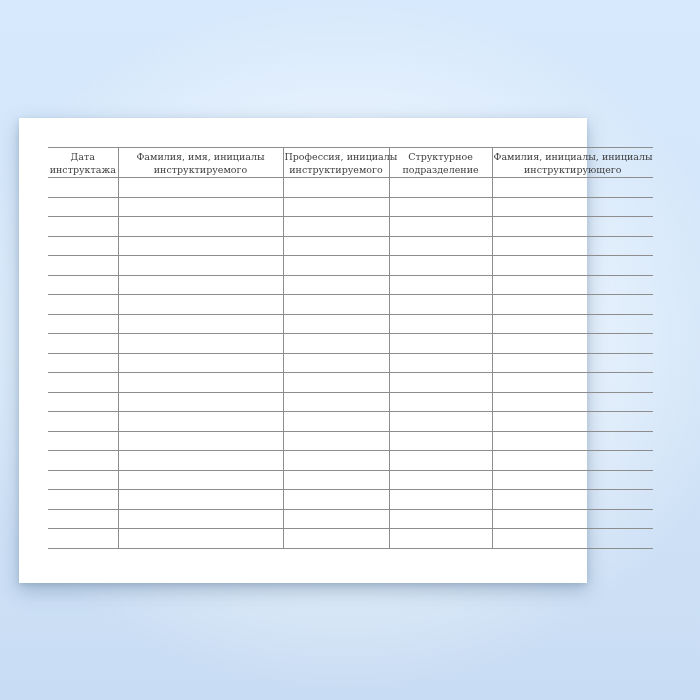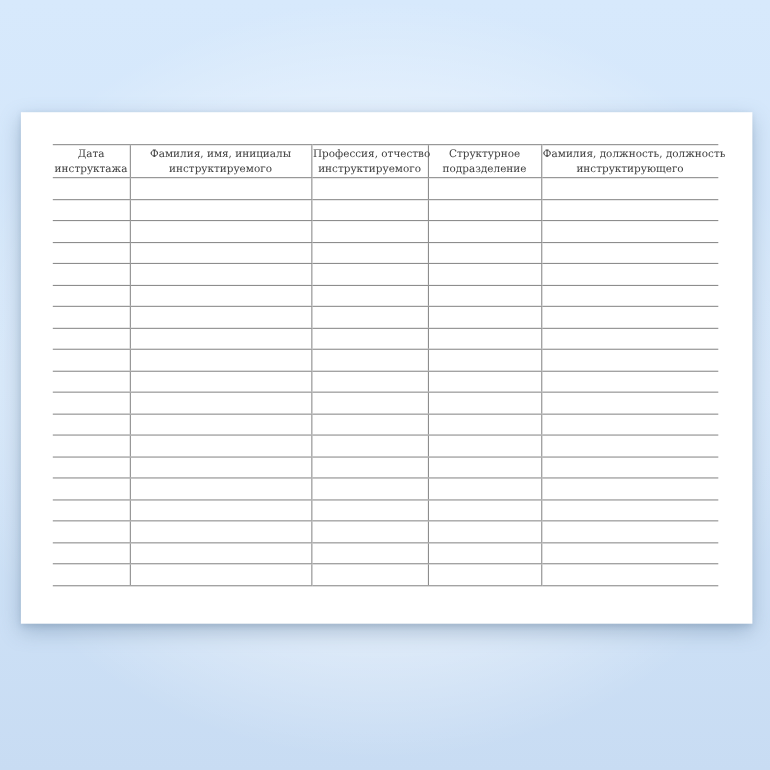--- a/index.html
+++ b/index.html
@@ -26,22 +26,22 @@
     height: 690px;
     background: radial-gradient(ellipse closest-side at center,
                 rgba(255,255,255,0.95) 0%,
                 rgba(255,255,255,0.50) 55%,
                 rgba(255,255,255,0.0) 100%);
     pointer-events: none;
   }
   .paper {
     position: absolute;
     left: 19px;
-    top: 102px;
-    width: 665px;
+    top: 118px;
+    width: 568px;
     height: 465px;
     background: var(--paper-color);
     box-shadow: 0 7px 18px rgba(100,128,158,0.45), 0 2px 5px rgba(100,128,158,0.25);
   }
   table.log-table {
     position: absolute;
     left: 29px;
     top: 29px;
     width: 605px;
     border-collapse: collapse;
@@ -93,29 +93,29 @@
         <tr id="header-row">
             <th>
               <div class="hline">Дата</div>
               <div class="hline">инструктажа</div>
             </th>
             <th>
               <div class="hline">Фамилия, имя, инициалы</div>
               <div class="hline">инструктируемого</div>
             </th>
             <th>
-              <div class="hline">Профессия, отчество</div>
+              <div class="hline">Профессия, инициалы</div>
               <div class="hline">инструктируемого</div>
             </th>
             <th>
               <div class="hline">Структурное</div>
               <div class="hline">подразделение</div>
             </th>
             <th>
-              <div class="hline">Фамилия, должность, должность</div>
+              <div class="hline">Фамилия, инициалы, инициалы</div>
               <div class="hline">инструктирующего</div>
             </th>
           </tr>
       </thead>
       <tbody id="table-body">
           <tr>
             <td></td>
             <td></td>
             <td></td>
             <td></td>

